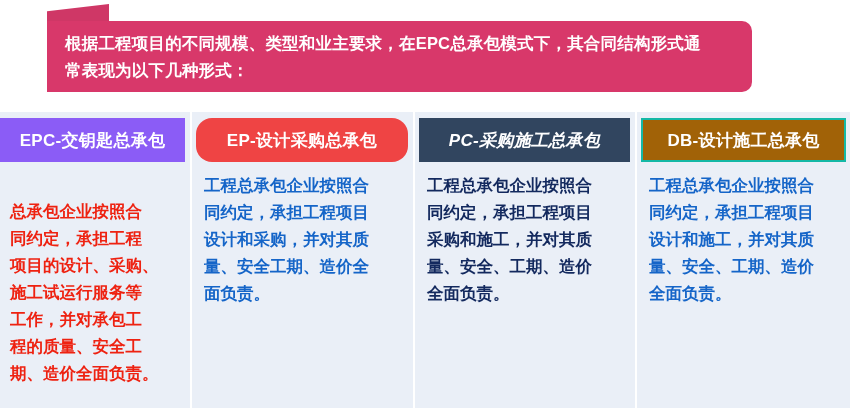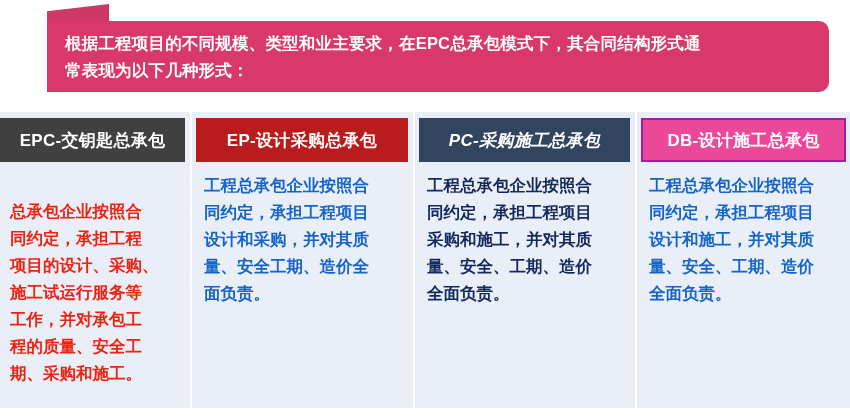--- a/index.html
+++ b/index.html
@@ -29,21 +29,21 @@
     top: 4px;
     width: 62px;
     height: 26px;
     background: #cf3766;
     clip-path: polygon(0% 28%, 100% 0%, 100% 100%, 0% 100%);
   }
   .banner-body {
     position: absolute;
     left: 47px;
     top: 21px;
-    width: 782px;
+    width: 705px;
     height: 71px;
     background: #d8386a;
     border-radius: 0 10px 10px 0;
     box-sizing: border-box;
     padding: 9px 16px 0 18px;
   }
   .banner-text {
     color: #ffffff;
     font-size: 16.5px;
     font-weight: bold;
@@ -89,24 +89,24 @@
     box-sizing: border-box;
     display: flex;
     align-items: center;
     justify-content: center;
     color: #ffffff;
     font-size: 17px;
     font-weight: bold;
     letter-spacing: 0.3px;
     white-space: nowrap;
   }
-  .col-1 .col-head { left: 0px;  right: 5px;  background: #404040; }
-  .col-2 .col-head { left: 6px;  right: 5px;  background: #b91c1c; }
+  .col-1 .col-head { left: 0px;  right: 5px;  background: #8b5cf6; }
+  .col-2 .col-head { left: 6px;  right: 5px;  background: #ef4444; border-radius: 16px; }
   .col-3 .col-head { left: 6px;  right: 5px;  background: #31455f; font-style: italic; }
-  .col-4 .col-head { left: 6px;  right: 4px;  background: #ec4899; border: 2px solid #a21caf; }
+  .col-4 .col-head { left: 6px;  right: 4px;  background: #a16207; border: 2px solid #14b8a6; }
 
   .col-text {
     position: absolute;
     top: 60px;
     font-size: 16.5px;
     font-weight: bold;
     line-height: 27px;
     white-space: pre-line;
   }
   .col-1 .col-text { left: 10px;  right: 12px; color: #ee2211; top: 86px; }
@@ -129,21 +129,21 @@
 
   <div class="col col-1">
     <div class="col-body"></div>
     <div class="col-head">EPC-交钥匙总承包</div>
     <div class="col-text">总承包企业按照合
 同约定，承担工程
 项目的设计、采购、
 施工试运行服务等
 工作，并对承包工
 程的质量、安全工
-期、采购和施工。</div>
+期、造价全面负责。</div>
   </div>
 
   <div class="col col-2">
     <div class="col-body"></div>
     <div class="col-head">EP-设计采购总承包</div>
     <div class="col-text">工程总承包企业按照合
 同约定，承担工程项目
 设计和采购，并对其质
 量、安全工期、造价全
 面负责。</div>

